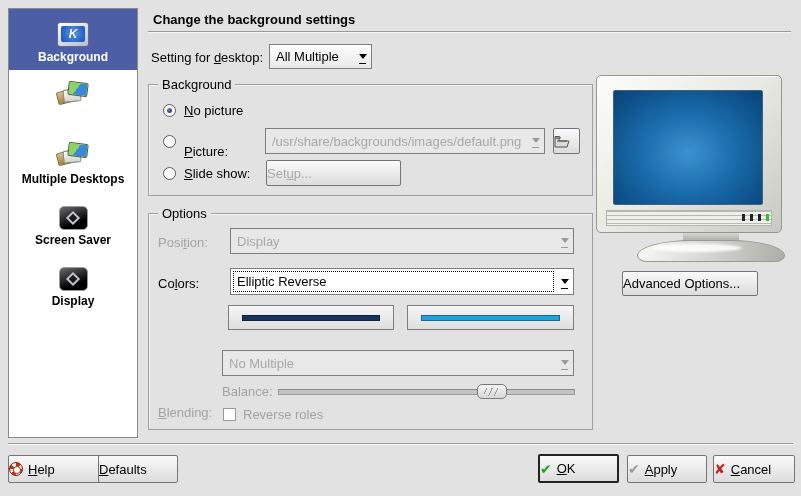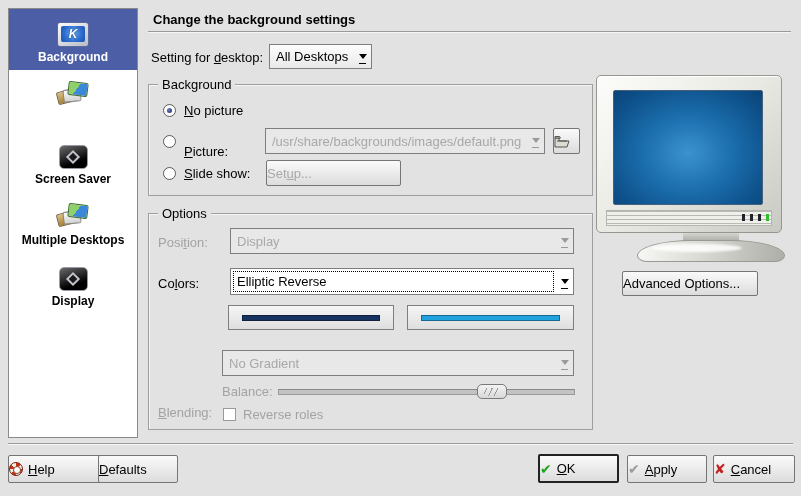--- a/index.html
+++ b/index.html
@@ -148,52 +148,52 @@
       <div class="ico-wrap">
           <span class="ico-sheets">
             <span class="s1"></span>
             <span class="s2"></span>
             <span class="s3"></span>
           </span>
         </div>
     </div>
     <div class="side-item">
       <div class="ico-wrap">
-          <span class="ico-black">
-            <span class="dia"></span>
-          </span>
-        </div>
-      <span class="side-label">Screen Saver</span>
-    </div>
-    <div class="side-item">
-      <div class="ico-wrap">
           <span class="ico-sheets">
             <span class="s1"></span>
             <span class="s2"></span>
             <span class="s3"></span>
           </span>
         </div>
       <span class="side-label">Multiple Desktops</span>
     </div>
     <div class="side-item">
       <div class="ico-wrap">
           <span class="ico-black">
             <span class="dia"></span>
           </span>
         </div>
+      <span class="side-label">Screen Saver</span>
+    </div>
+    <div class="side-item">
+      <div class="ico-wrap">
+          <span class="ico-black">
+            <span class="dia"></span>
+          </span>
+        </div>
       <span class="side-label">Display</span>
     </div>
   </div>
 
   <div class="page-title">Change the background settings</div>
   <div class="rule" id="title-rule"></div>
 
   <span class="label" style="left:139px; top:50px;margin-left:12px;">Setting for <u>d</u>esktop:</span>
   <div class="combo" style="left:269px; top:44px; width:103px; height:25px;">
-    <span class="combo-text">All Desktops</span>
+    <span class="combo-text">All Multiple</span>
     <span class="arrow-box">
         <span class="tri"></span>
         <span class="tri-line"></span>
       </span>
   </div>
 
   <div class="group" style="left:148px; top:84px; width:445px; height:112px;">
     <span class="group-title">Background</span>
   </div>
   <span class="radio checked" style="left:163px; top:104px;"></span>
@@ -248,21 +248,21 @@
 
   <div class="swatch-btn" style="left:228px; top:305px; width:166px; height:25px;">
     <span class="swatch-bar" style="background: rgb(23, 51, 95);"></span>
   </div>
   <div class="swatch-btn" style="left:407px; top:305px; width:167px; height:25px;">
     <span class="swatch-bar" style="background: rgb(33, 161, 222);"></span>
   </div>
 
   <span class="label disabled" style="left:158px; top:357px;margin-top:48px;"><u>B</u>lending:</span>
   <div class="combo disabled" style="left:222px; top:350px; width:352px; height:26px;">
-    <span class="combo-text">No Gradient</span>
+    <span class="combo-text">No Multiple</span>
     <span class="arrow-box">
         <span class="tri"></span>
         <span class="tri-line"></span>
       </span>
   </div>
 
   <span class="label disabled" style="left:222px; top:384px;">Balance:</span>
   <div class="slider" style="left:278px; top:384px; width:297px; height:15px;">
     <span class="groove"></span>
     <span class="handle" style="left: calc(72% - 15px);">

